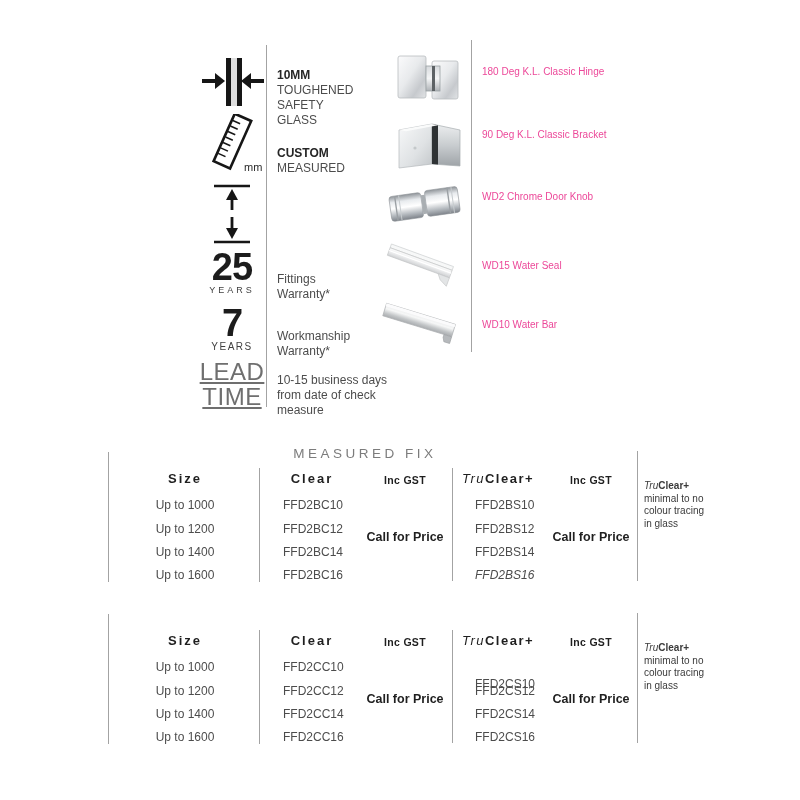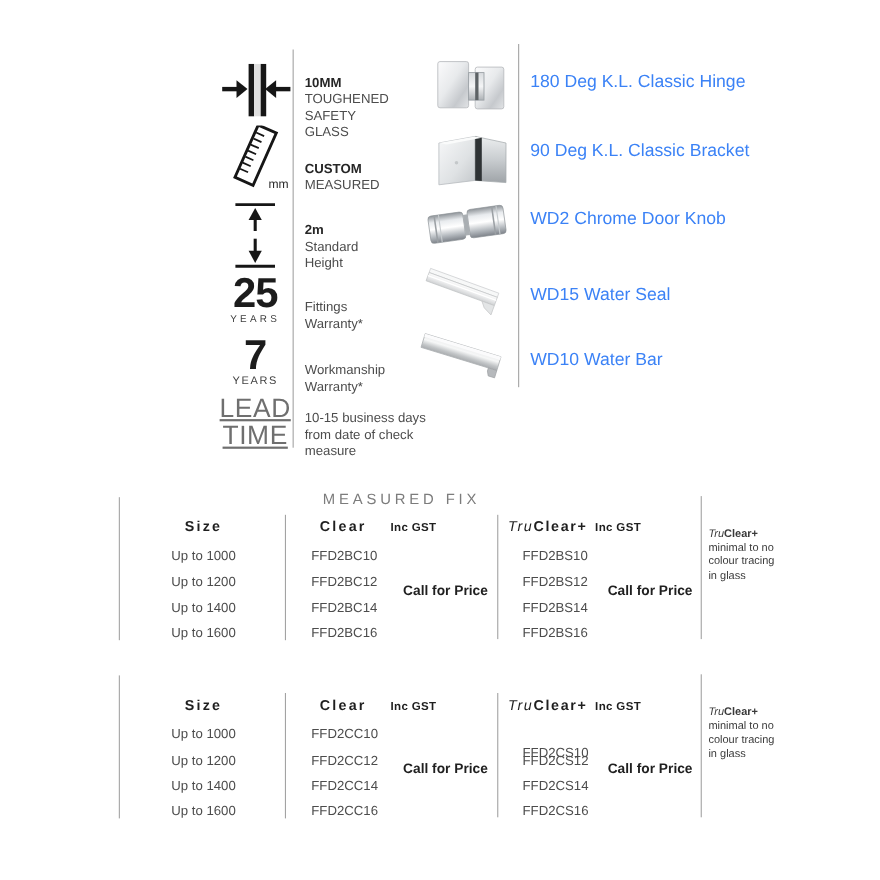--- a/index.html
+++ b/index.html
@@ -9,32 +9,32 @@
   .vline { position:absolute; width:1px; background:#a3a3a3; }
 
   
   .badge { position:absolute; text-align:center; color:#1c1c1c; }
   .badge .num { font-size:38px; font-weight:bold; line-height:34px; letter-spacing:-1px; }
   .badge .yrs { font-size:9px; letter-spacing:3px; color:#3f3f3f; margin-top:1px; }
   .badge.small-ls .yrs { letter-spacing:1.5px; font-size:10px; }
   .leadtime { position:absolute; text-align:center; color:#6f6f6f; font-size:24px; line-height:25px; letter-spacing:0.5px;text-decoration:underline; }
   .ftext { position:absolute; font-size:12px; line-height:15px; color:#4c4c4c;margin-top:13px; }
   .ftext b { color:#262626; }
-  .pname { position:absolute; font-size:16px; color:#3b82f6; width:220px; }
+  .pname { position:absolute; font-size:10px; color:#ec4899; width:220px; }
 
   
   .price-table { position:absolute; left:100px; width:560px; height:155px; }
   .tbl-title { position:absolute; left:115px; top:6px; width:300px; text-align:center;
                font-size:13.5px; letter-spacing:3.5px; color:#7c7c7c; }
   .b-left  { left:8px;   top:12px; height:130px; }
   .b-col1  { left:159px; top:28px; height:114px; }
   .b-col2  { left:352px; top:28px; height:113px; }
   .b-right { left:537px; top:11px; height:130px; }
   .hdr { position:absolute; text-align:center; font-weight:bold; color:#1f1f1f; font-size:13px; letter-spacing:2px; }
-  .hdr-gst { position:absolute; font-weight:bold; color:#1f1f1f; font-size:10.5px; letter-spacing:0.3px; }
+  .hdr-gst { position:absolute; text-align:center; font-weight:bold; color:#1f1f1f; font-size:10.5px; letter-spacing:0.3px; }
   .cell { position:absolute; font-size:12px; color:#4c4c4c; }
   .cell.ctr { text-align:center; }
   .price { position:absolute; text-align:center; font-weight:bold; font-size:12.5px; color:#1f1f1f; }
   .tru-it { font-style:italic; font-weight:normal; }
   .note { position:absolute; left:544px; top:40px; width:100px; font-size:10px; line-height:12.5px; color:#3a3a3a; }
   .note .brand-b { font-weight:bold; }
 </style>
 </head>
 <body>
 
@@ -95,25 +95,20 @@
     <div>TOUGHENED</div>
     <div>SAFETY</div>
     <div>GLASS</div>
   </div>
 
   <div class="ftext" style="left:277px; top:133px; width:100px;">
     <b>CUSTOM</b>
     <div>MEASURED</div>
   </div>
 
-  <div class="ftext" style="left:277px; top:189px; width:100px;">
-    <b>2m</b>
-    <div>Standard</div>
-    <div>Height</div>
-  </div>
 
   <div class="ftext" style="left:277px; top:259px; width:100px;">
     <div>Fittings</div>
     <div>Warranty*</div>
   </div>
 
   <div class="ftext" style="left:277px; top:316px; width:110px;">
     <div>Workmanship</div>
     <div>Warranty*</div>
   </div>
@@ -247,21 +242,21 @@
     <div class="cell ctr" style="left:25px; top:128px; width:120px;">Up to 1600</div>
 
     <div class="cell" style="left:183px; top:58px;">FFD2BC10</div>
     <div class="cell" style="left:183px; top:82px;">FFD2BC12</div>
     <div class="cell" style="left:183px; top:105px;">FFD2BC14</div>
     <div class="cell" style="left:183px; top:128px;">FFD2BC16</div>
 
     <div class="cell" style="left:375px; top:58px;">FFD2BS10</div>
     <div class="cell" style="left:375px; top:82px;">FFD2BS12</div>
     <div class="cell" style="left:375px; top:105px;">FFD2BS14</div>
-    <div class="cell" style="left:375px; top:128px;">FFD2BS16</div>
+    <div class="cell" style="left:375px; top:128px;font-style:italic;">FFD2BS16</div>
 
     <div class="price" style="left:225px; top:90px; width:160px;">Call for Price</div>
     <div class="price" style="left:411px; top:90px; width:160px;">Call for Price</div>
 
     <div class="note">
       <span class="tru-it">Tru</span><span class="brand-b">Clear+</span>
       <div>minimal to no</div>
       <div>colour tracing</div>
       <div>in glass</div>
     </div>

